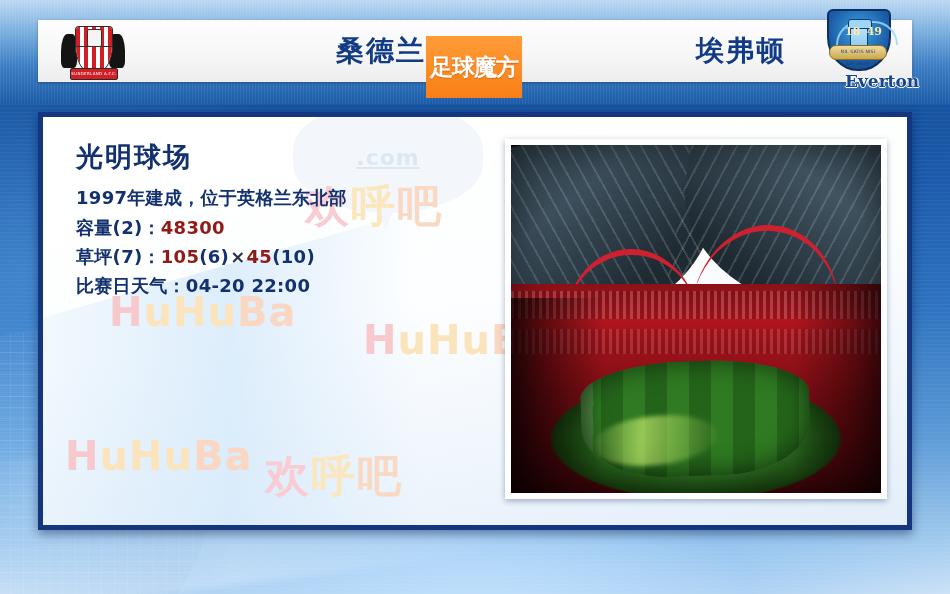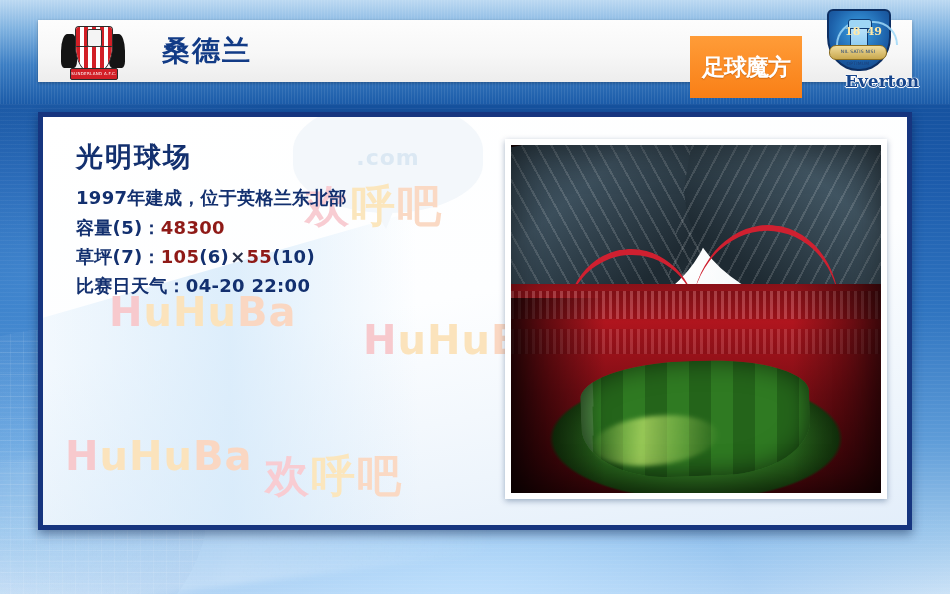--- a/index.html
+++ b/index.html
@@ -93,33 +93,34 @@
     align-items: center;
     justify-content: center;
     flex: 0 0 auto;
   }
   .team-name {
     font-size: 28px;
     font-weight: bold;
     color: #123b86;
     letter-spacing: 2px;
     white-space: nowrap;
+    text-align: right;
   }
   .team-home {
     flex: 1 1 auto;
     padding-left: 14px;
   }
   .team-away {
     flex: 1 1 auto;
     text-align: right;
     padding-right: 16px;
   }
   .brand-badge {
     flex: 0 0 auto;
-    width: 112px;
+    width: 96px;
     height: 62px;
     background: linear-gradient(180deg, #ff9c38 0%, #f97f16 100%);
     display: flex;
     align-items: center;
     justify-content: center;
     margin-top: 32px;
   }
   .brand-badge-text {
     color: #ffffff;
     font-size: 23px;
@@ -249,20 +250,21 @@
     bottom: -16px;
     border-left: 13px solid transparent;
     border-right: 9px solid transparent;
     border-top: 22px solid #f3f7fb;
   }
   .bubble .dotcom {
     color: #dbe8f3;
     font-size: 22px;
     font-weight: bold;
     letter-spacing: 1px;
+    text-decoration: underline;
   }
   .wm-huhuba {
     font-size: 40px; font-weight: bold; letter-spacing: 1px;
     white-space: nowrap;
     font-family: "DejaVu Sans", "Liberation Sans", sans-serif;
   }
   .wm-huhuba .c1 { color: #f7c9cd; }
   .wm-huhuba .c2 { color: #fbe3bc; }
   .wm-huhuba .c3 { color: #fad7c2; text-align: right; }
   .wm-cn {
@@ -444,20 +446,21 @@
           <div class="ribbon">SUNDERLAND A.F.C.</div>
         </div>
       </div>
 
       <div class="team-name team-home">桑德兰</div>
 
       <div class="brand-badge">
         <div class="brand-badge-text">足球魔方</div>
       </div>
 
+      <div class="team-name team-away">埃弗顿</div>
 
       <div class="logo-slot">
         <div class="crest-eve">
           <div class="shield">
             <div class="wreath"></div>
             <div class="tower"></div>
           </div>
           <div class="yr l">18</div>
           <div class="yr r">49</div>
           <div class="motto">NIL SATIS NISI OPTIMUM</div>
@@ -500,25 +503,25 @@
         <span class="c1">欢</span><span class="c2">呼</span><span class="c3">吧</span>
       </div>
 
       <div class="info">
 
         <div class="stadium-title">光明球场</div>
 
         <div class="info-line">1997年建成，位于英格兰东北部</div>
 
         <div class="info-line">
-          <span>容量(5)：</span><span class="num-red">48300</span>
+          <span>容量(2)：</span><span class="num-red">48300</span>
         </div>
 
         <div class="info-line">
-          <span>草坪(7)：</span><span class="num-red">105</span><span>(6)</span><span class="times">×</span><span class="num-red">55</span><span>(10)</span>
+          <span>草坪(7)：</span><span class="num-red">105</span><span>(6)</span><span class="times">×</span><span class="num-red">45</span><span>(10)</span>
         </div>
 
         <div class="info-line">
           <span>比赛日天气：</span><span>04-20 22:00</span>
         </div>
 
 
       </div>
 
       <div class="photo-frame">

